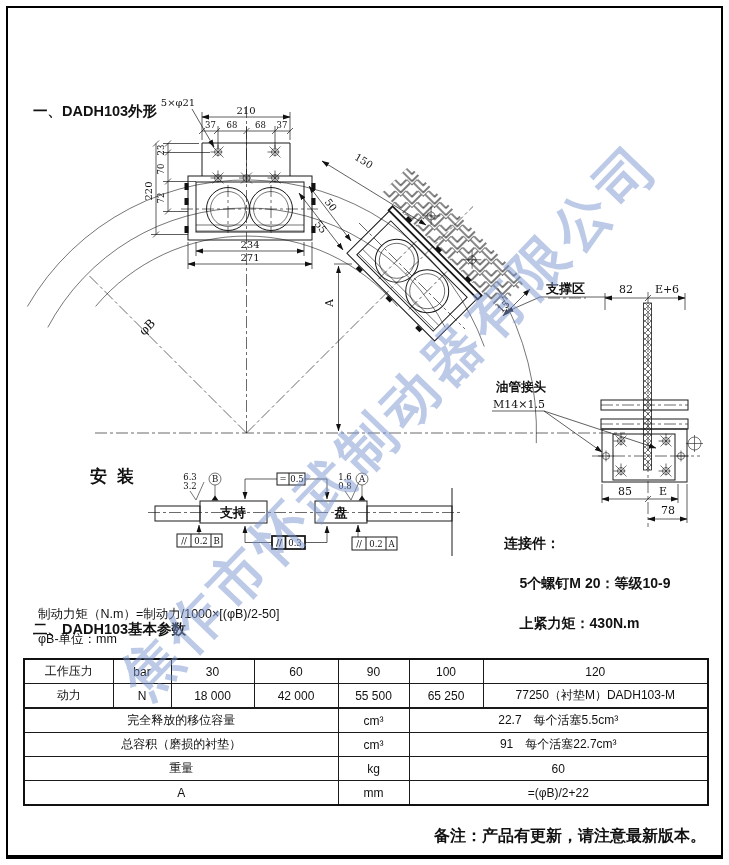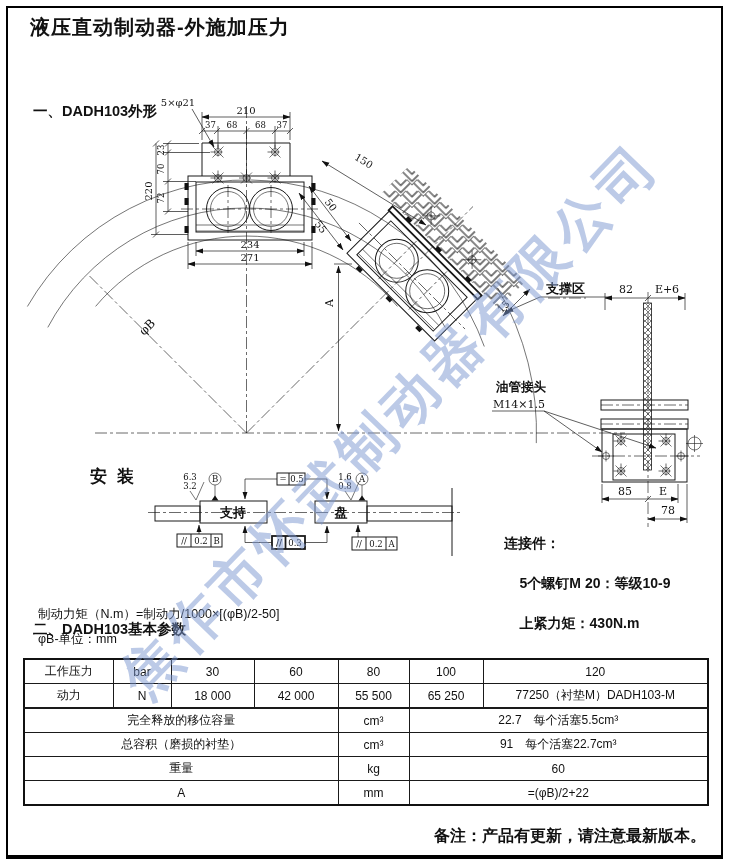--- a/index.html
+++ b/index.html
@@ -36,21 +36,20 @@
   .lbl{font:600 13px "Liberation Sans",sans-serif;}
   .anz{font:bold 17px "Liberation Sans",sans-serif;letter-spacing:10px;}
   .fillb{fill:#111;stroke:none;}
 </style>
 </head>
 <body>
 
 <div id="stage">
   <div class="frame"></div>
 
-  <div class="abs title">液压直动制动器-外施加压力</div>
   <div class="abs sec" style="left:33px;top:58px;">一、DADH103外形</div>
 
   <div class="abs wm">焦作市怀武制动器有限公司</div>
 
   <svg width="729" height="865" viewBox="0 0 729 865">
     <defs>
       <marker id="ae" viewBox="0 0 10 8" markerWidth="11" markerHeight="9" refX="9.4" refY="4" orient="auto">
         <path d="M0,0.7 L10,4 L0,7.3 Z" fill="#111"></path>
       </marker>
       <marker id="as" viewBox="0 0 10 8" markerWidth="11" markerHeight="9" refX="0.6" refY="4" orient="auto">
@@ -301,21 +300,21 @@
         <col style="width:71px">
         <col style="width:74px">
         <col style="width:225px">
     </colgroup>
     <tbody>
         <tr>
       <td>工作压力</td>
       <td>bar</td>
       <td>30</td>
       <td>60</td>
-      <td>80</td>
+      <td>90</td>
       <td>100</td>
       <td>120</td>
     </tr>
     <tr>
       <td>动力</td>
       <td>N</td>
       <td>18 000</td>
       <td>42 000</td>
       <td>55 500</td>
       <td>65 250</td>

